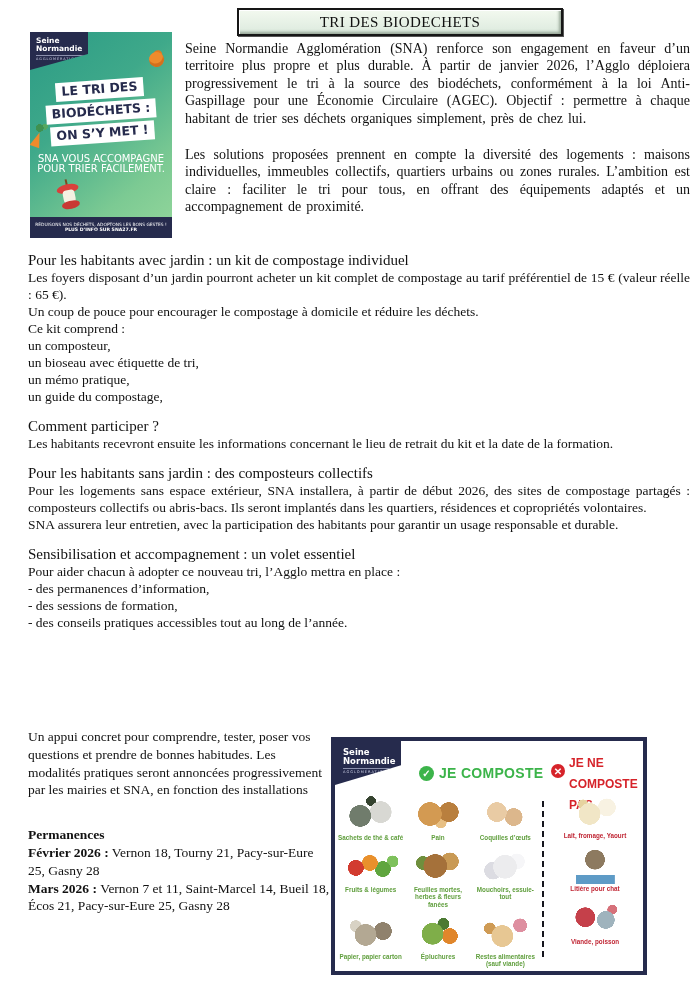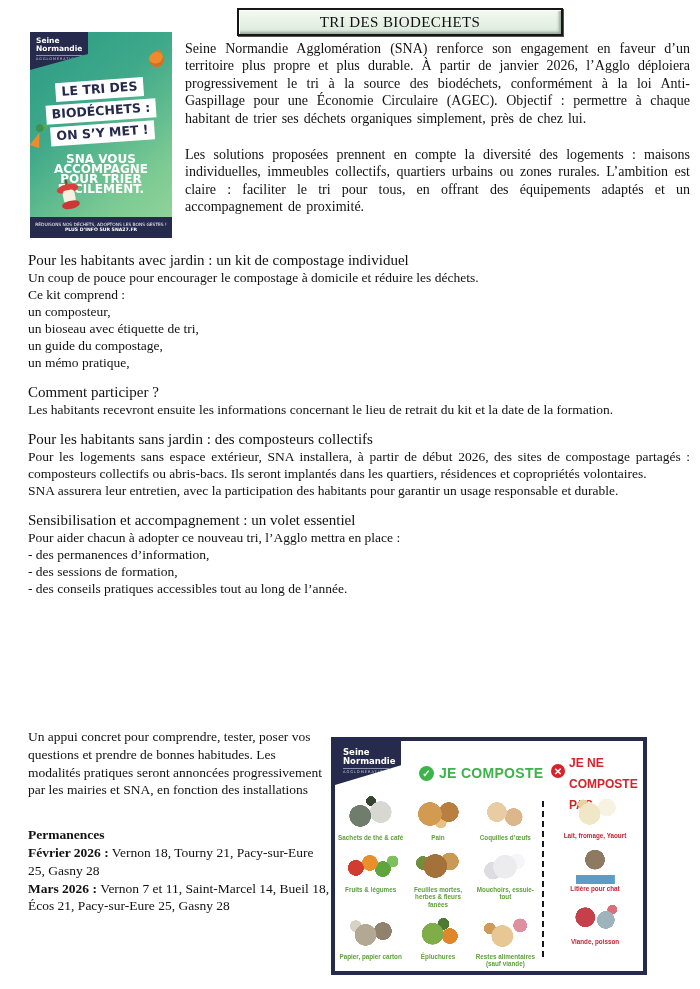--- a/index.html
+++ b/index.html
@@ -27,21 +27,21 @@
   .flyer-logo { position:absolute; left:0; top:0; width:66px; height:44px; padding:7px 4px 0 8px;
     clip-path:polygon(0 0,100% 0,100% 55%,0 100%); z-index:3; }
   .flyer-logo .logo-name { font-size:8.5px; line-height:9px; }
   .flyer-logo .logo-sub { font-size:3.6px; }
 
   .headline { position:absolute; left:0; right:0; top:46px; text-align:center; transform:rotate(-4deg);
     font-family:"DejaVu Sans", sans-serif; }
   .headline span { display:inline-block; background:#ffffff; color:#262b4d; font-weight:800;
     font-size:12.5px; line-height:14px; padding:2px 6px 3px; margin:1px 0; white-space:nowrap; }
   .poster-sub { position:absolute; left:0; right:0; top:122px; text-align:center;
-    font-family:"DejaVu Sans", sans-serif; font-weight:700; color:#ffffff; font-size:12px; line-height:10px; }
+    font-family:"DejaVu Sans", sans-serif; font-weight:400; color:#ffffff; font-size:10px; line-height:10px; }
   .poster-footer { position:absolute; left:0; right:0; bottom:0; height:21px; background:#262b4d;
     display:flex; flex-direction:column; justify-content:center; text-align:center;
     font-family:"DejaVu Sans", sans-serif; color:#fff; }
   .pf1 { font-size:4.4px; line-height:5.5px; }
   .pf2 { font-size:4.6px; line-height:6px; font-weight:bold; }
 
   .orange-doodle { position:absolute; right:8px; top:20px; width:15px; height:15px; border-radius:50%;
     background:#ee8b2c; box-shadow: inset -2px -3px 0 rgba(180,80,10,.45), 0 -5px 0 -3px #e07a20; transform:rotate(15deg); }
   .carrot-doodle { position:absolute; left:2px; top:100px; width:0; height:0;
     border-left:5px solid transparent; border-right:5px solid transparent; border-top:15px solid #ee8b2c;
@@ -174,26 +174,27 @@
   </div>
 
   <div class="intro">
     <p>Seine Normandie Agglomération (SNA) renforce son engagement en faveur d’un territoire plus propre et plus durable. À partir de janvier 2026, l’Agglo déploiera progressivement le tri à la source des biodéchets, conformément à la loi Anti-Gaspillage pour une Économie Circulaire (AGEC). Objectif : permettre à chaque habitant de trier ses déchets organiques simplement, près de chez lui.</p>
     <p>Les solutions proposées prennent en compte la diversité des logements : maisons individuelles, immeubles collectifs, quartiers urbains ou zones rurales. L’ambition est claire : faciliter le tri pour tous, en offrant des équipements adaptés et un accompagnement de proximité.</p>
   </div>
 
   <div class="main-col">
     <div class="sec">
       <h3>Pour les habitants avec jardin : un kit de compostage individuel</h3>
+      <p>Les foyers disposant d’un jardin pourront acheter un kit complet de compostage au tarif préférentiel de 15 € (valeur réelle : 65 €).</p>
       <p>Un coup de pouce pour encourager le compostage à domicile et réduire les déchets.</p>
       <p>Ce kit comprend :</p>
       <p>un composteur,</p>
       <p>un bioseau avec étiquette de tri,</p>
+      <p>un mémo pratique,</p>
       <p>un guide du compostage,</p>
-      <p>un mémo pratique,</p>
     </div>
     <div class="sec">
       <h3>Comment participer ?</h3>
       <p>Les habitants recevront ensuite les informations concernant le lieu de retrait du kit et la date de la formation.</p>
     </div>
     <div class="sec">
       <h3>Pour les habitants sans jardin : des composteurs collectifs</h3>
       <p>Pour les logements sans espace extérieur, SNA installera, à partir de début 2026, des sites de compostage partagés : composteurs collectifs ou abris-bacs. Ils seront implantés dans les quartiers, résidences et copropriétés volontaires.</p>
       <p>SNA assurera leur entretien, avec la participation des habitants pour garantir un usage responsable et durable.</p>
     </div>

